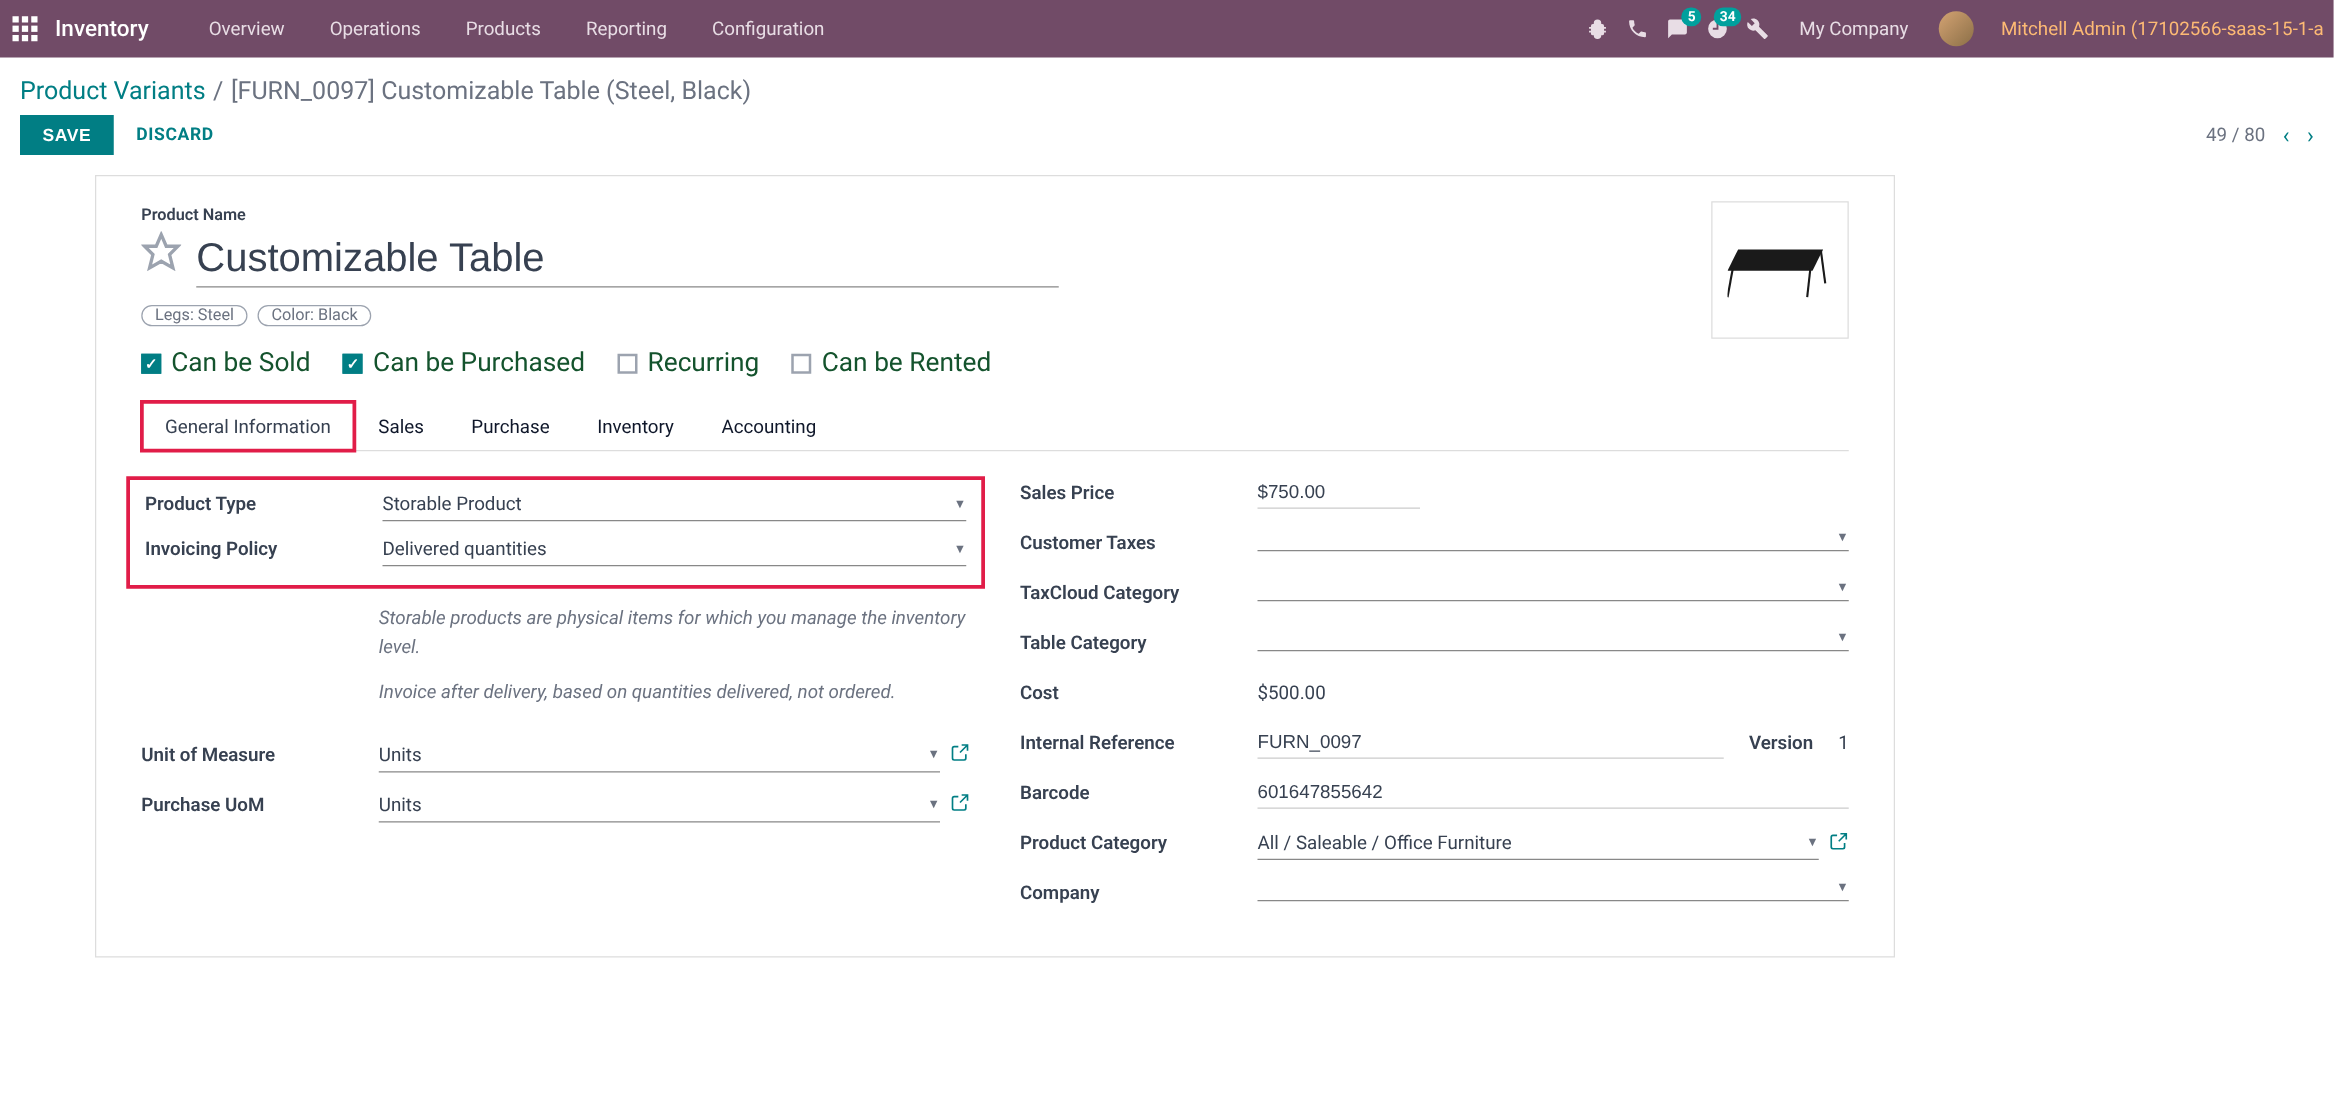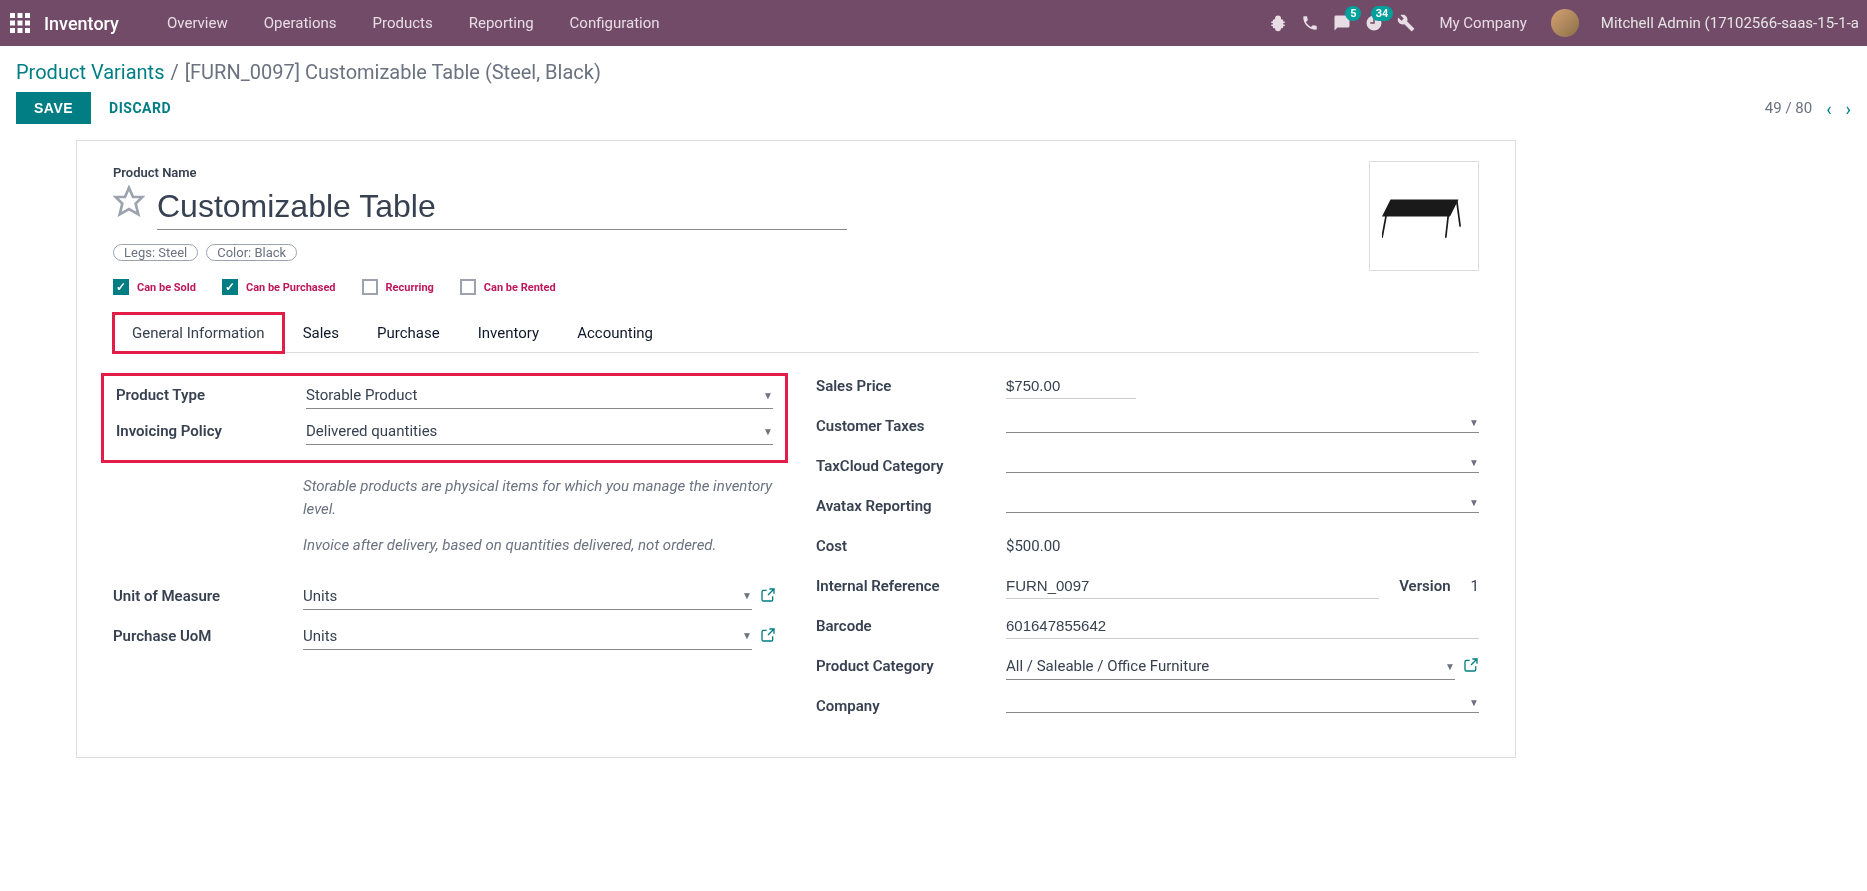--- a/index.html
+++ b/index.html
@@ -10,21 +10,21 @@
 .apps-icon svg { fill: #fff; }
 .brand { font-size: 18px; font-weight: 500; margin-right: 30px; }
 .nav-items { display: flex; gap: 0; flex: 1; text-align: right; }
 .nav-item { padding: 0 18px; height: 46px; display: flex; align-items: center; cursor: pointer; font-size: 15px; color: #e8dde5; }
 .nav-right { display: flex; align-items: center; gap: 14px; }
 .nav-icon { position: relative; cursor: pointer; display: flex; align-items: center; }
 .nav-icon svg { fill: #e8dde5; width: 18px; height: 18px; }
 .badge { position: absolute; top: -8px; right: -10px; background: #00A09D; color: #fff; font-size: 11px; font-weight: bold; padding: 1px 5px; border-radius: 10px; }
 .company-name { color: #e8dde5; font-size: 15px; margin: 0 10px; }
 .avatar { width: 28px; height: 28px; border-radius: 50%; background: linear-gradient(135deg, #d4a373, #8b6f47); margin-right: 8px; }
-.user-name { color: #e5e5e5; font-size: 15px; }
+.user-name { color: #fdba74; font-size: 15px; }
 
 .breadcrumb-row { padding: 14px 16px 8px 16px; display: flex; align-items: center; justify-content: space-between; }
 .breadcrumb { display: flex; align-items: center; gap: 6px; font-size: 20px; }
 .breadcrumb-link { color: #017E84; cursor: pointer; }
 .breadcrumb-sep { color: #6b7280; }
 .breadcrumb-current { color: #6b7280; }
 
 .action-row { padding: 0 16px 16px 16px; display: flex; align-items: center; justify-content: space-between; }
 .action-left { display: flex; align-items: center; gap: 18px; }
 .btn-save { background: #017E84; color: #fff; border: none; padding: 8px 18px; font-weight: bold; font-size: 14px; cursor: pointer; letter-spacing: 0.5px; }
@@ -46,21 +46,21 @@
 
 .tags-row { margin-top: 14px; display: flex; gap: 8px; }
 .tag { border: 1px solid #9ca3af; border-radius: 12px; padding: 0 10px; font-size: 13px; color: #6b7280; }
 
 .checkbox-row { margin-top: 18px; display: flex; gap: 26px; }
 .checkbox-item { display: flex; align-items: center; gap: 8px; cursor: pointer; }
 .checkbox { width: 16px; height: 16px; border: 2px solid #017E84; display: flex; align-items: center; justify-content: center; }
 .checkbox.unchecked { border-color: #9ca3af; }
 .checkbox.checked { background: #017E84; }
 .checkbox.checked::after { content: "✓"; color: #fff; font-size: 12px; font-weight: bold; }
-.checkbox-label { font-size: 11px; color: #be185d; font-weight: bold; }
+.checkbox-label { font-size: 21px; color: #14532d; }
 
 .tabs-row { margin-top: 18px; display: flex; border-bottom: 1px solid #ddd; }
 .tab { padding: 10px 18px; font-size: 15px; color: #0f172a; cursor: pointer; border: 1px solid transparent; border-bottom: none; }
 .tab.active { color: #374151; border-color: #ddd; background: #fff; margin-bottom: -1px; }
 .tab.highlighted { outline: 3px solid #e11d48; outline-offset: -2px; }
 
 .form-grid { display: flex; gap: 40px; margin-top: 20px; }
 .form-col { flex: 1; }
 .form-row { display: flex; align-items: flex-start; margin-bottom: 12px; min-height: 28px; }
 .form-row-label { width: 190px; flex-shrink: 0; font-weight: 600; font-size: 15px; color: #374151; padding-top: 4px; }
@@ -285,21 +285,21 @@
         <div class="form-row">
           <div class="form-row-label">TaxCloud Category</div>
           <div class="form-row-value">
               <div class="select-field">
                 <span></span>
                 <span class="caret">▼</span>
               </div>
             </div>
         </div>
         <div class="form-row">
-          <div class="form-row-label">Avatax Reporting</div>
+          <div class="form-row-label">Table Category</div>
           <div class="form-row-value">
               <div class="select-field">
                 <span></span>
                 <span class="caret">▼</span>
               </div>
             </div>
         </div>
         <div class="form-row">
           <div class="form-row-label">Cost</div>
           <div class="form-row-value">

